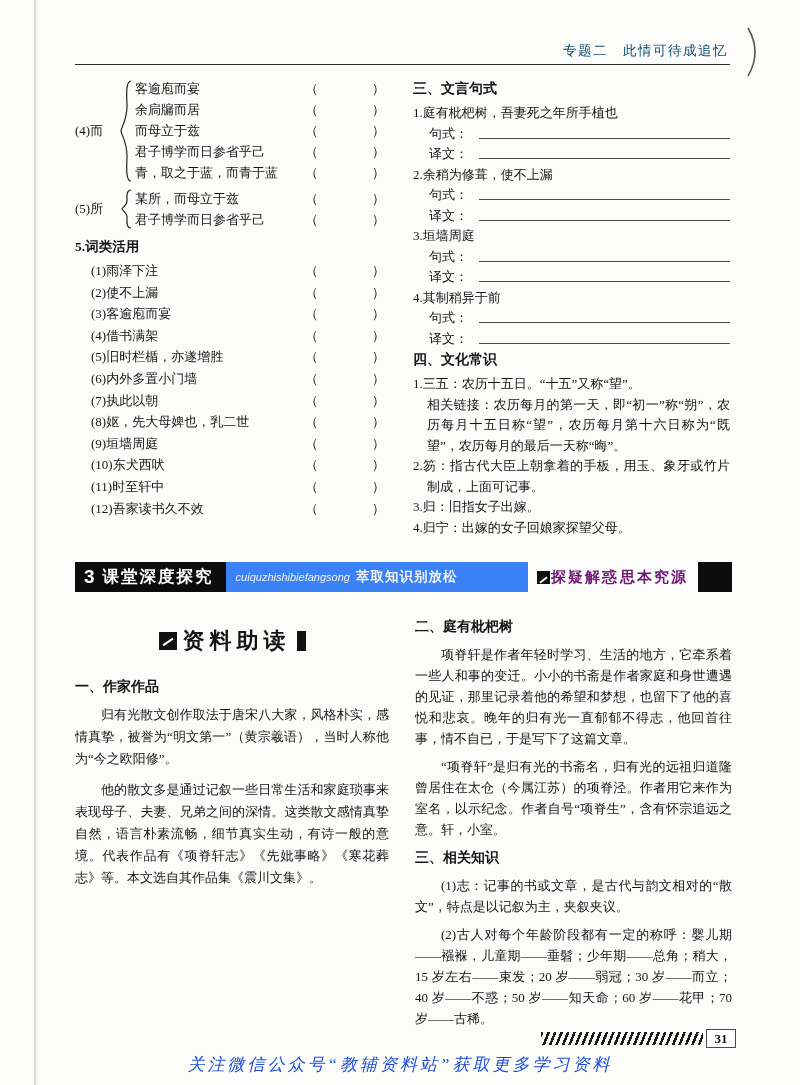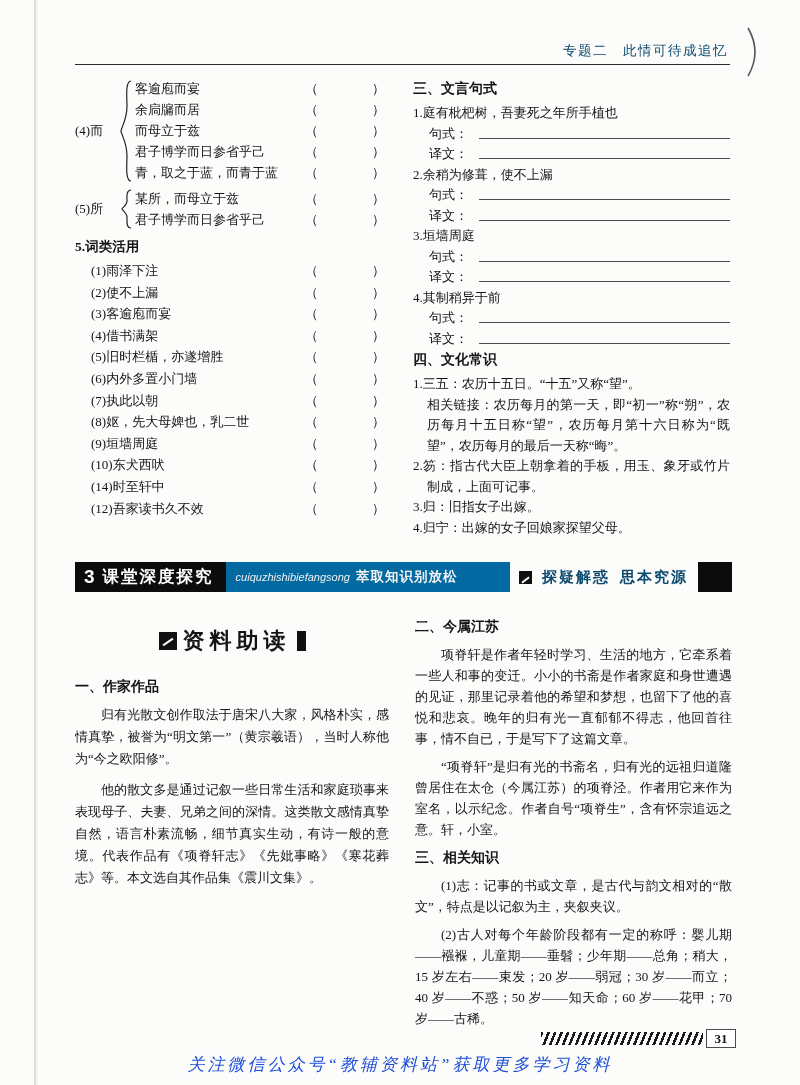--- a/index.html
+++ b/index.html
@@ -39,27 +39,27 @@
   .cult { }
   .cult-item { line-height:20.5px; padding-left:14px; text-indent:-14px; text-align:justify; }
   .cult-link { line-height:20.5px; padding-left:14px; text-align:justify; }
 
   
   .banner { position:absolute; top:562px; left:75px; right:68px; height:30px; display:flex; align-items:stretch; }
   .b-left { background:#0c0c0c; color:#fff; display:flex; align-items:center; gap:8px;
             padding:0 12px 0 9px; flex:none; }
   .b-num { font-size:19px; font-weight:bold; font-family:"Liberation Sans",sans-serif; }
   .b-title { font-size:16.5px; font-weight:bold; letter-spacing:2px; }
-  .b-mid { background:#0369a1; color:#f2f2f2; display:flex; align-items:center; gap:6px;
+  .b-mid { background:#3b82f6; color:#f2f2f2; display:flex; align-items:center; gap:6px;
            padding:0 10px; flex:1; min-width:0; overflow:hidden; }
   .b-pinyin { font-style:italic; font-size:11px; font-family:"Liberation Sans",sans-serif; white-space:nowrap; }
   .b-slogan { font-weight:bold; font-size:13.5px; letter-spacing:1px; white-space:nowrap; }
   .b-icon { width:13px; height:13px; background:#101010; position:relative; flex:none; align-self:center; margin-left:9px; }
   .b-icon::after { content:""; position:absolute; left:2px; top:8px; width:9px; height:2px; background:#fff; transform:rotate(-38deg); }
-  .b-tag { font-weight:bold; font-size:15px; letter-spacing:2px; color:#0c4a6e; align-self:center; margin-left:10px; white-space:nowrap; }
+  .b-tag { font-weight:bold; font-size:15px; letter-spacing:2px; color:#701a75; align-self:center; margin-left:1px; white-space:nowrap; }
   .b-endbar { width:34px; background:#0c0c0c; flex:none; margin-left:10px; }
 
   
   .bottom-cols { position:absolute; top:610px; left:75px; right:68px; bottom:60px; display:flex; gap:26px; overflow:hidden; }
   .bl { width:314px; flex:none; }
   .br { flex:1; min-width:0; }
   .zl-title { display:flex; align-items:center; justify-content:center; gap:6px; margin:16px 0 20px; }
   .zl-icon { width:18px; height:18px; background:#111; position:relative; flex:none; }
   .zl-icon::after { content:""; position:absolute; left:3px; top:9px; width:12px; height:2px; background:#fff; transform:rotate(-35deg); }
   .zl-text { font-size:22px; font-weight:bold; letter-spacing:5px; }
@@ -230,21 +230,21 @@
             </span>
         </div>
         <div class="prow">
           <span class="ptext">(10)东犬西吠</span>
           <span class="pbox">
               <span>（</span>
               <span>）</span>
             </span>
         </div>
         <div class="prow">
-          <span class="ptext">(14)时至轩中</span>
+          <span class="ptext">(11)时至轩中</span>
           <span class="pbox">
               <span>（</span>
               <span>）</span>
             </span>
         </div>
         <div class="prow">
           <span class="ptext">(12)吾家读书久不效</span>
           <span class="pbox">
               <span>（</span>
               <span>）</span>
@@ -327,21 +327,21 @@
       <div class="zl-title">
         <span class="zl-icon"></span>
         <span class="zl-text">资料助读</span>
         <span class="zl-bar"></span>
       </div>
       <div class="h3">一、作家作品</div>
       <p class="para">归有光散文创作取法于唐宋八大家，风格朴实，感情真挚，被誉为“明文第一”（黄宗羲语），当时人称他为“今之欧阳修”。</p>
       <p class="para">他的散文多是通过记叙一些日常生活和家庭琐事来表现母子、夫妻、兄弟之间的深情。这类散文感情真挚自然，语言朴素流畅，细节真实生动，有诗一般的意境。代表作品有《项脊轩志》《先妣事略》《寒花葬志》等。本文选自其作品集《震川文集》。</p>
     </div>
     <div class="br">
-      <div class="h3">二、今属江苏</div>
+      <div class="h3">二、庭有枇杷树</div>
       <p class="para">项脊轩是作者年轻时学习、生活的地方，它牵系着一些人和事的变迁。小小的书斋是作者家庭和身世遭遇的见证，那里记录着他的希望和梦想，也留下了他的喜悦和悲哀。晚年的归有光一直郁郁不得志，他回首往事，情不自已，于是写下了这篇文章。</p>
       <p class="para">“项脊轩”是归有光的书斋名，归有光的远祖归道隆曾居住在太仓（今属江苏）的项脊泾。作者用它来作为室名，以示纪念。作者自号“项脊生”，含有怀宗追远之意。轩，小室。</p>
       <div class="h3">三、相关知识</div>
       <p class="para">(1)志：记事的书或文章，是古代与韵文相对的“散文”，特点是以记叙为主，夹叙夹议。</p>
       <p class="para">(2)古人对每个年龄阶段都有一定的称呼：婴儿期——襁褓，儿童期——垂髫；少年期——总角；稍大，15 岁左右——束发；20 岁——弱冠；30 岁——而立；40 岁——不惑；50 岁——知天命；60 岁——花甲；70 岁——古稀。</p>
     </div>
   </div>
 
   <div class="footer-bar">
     <div class="hatch"></div>

